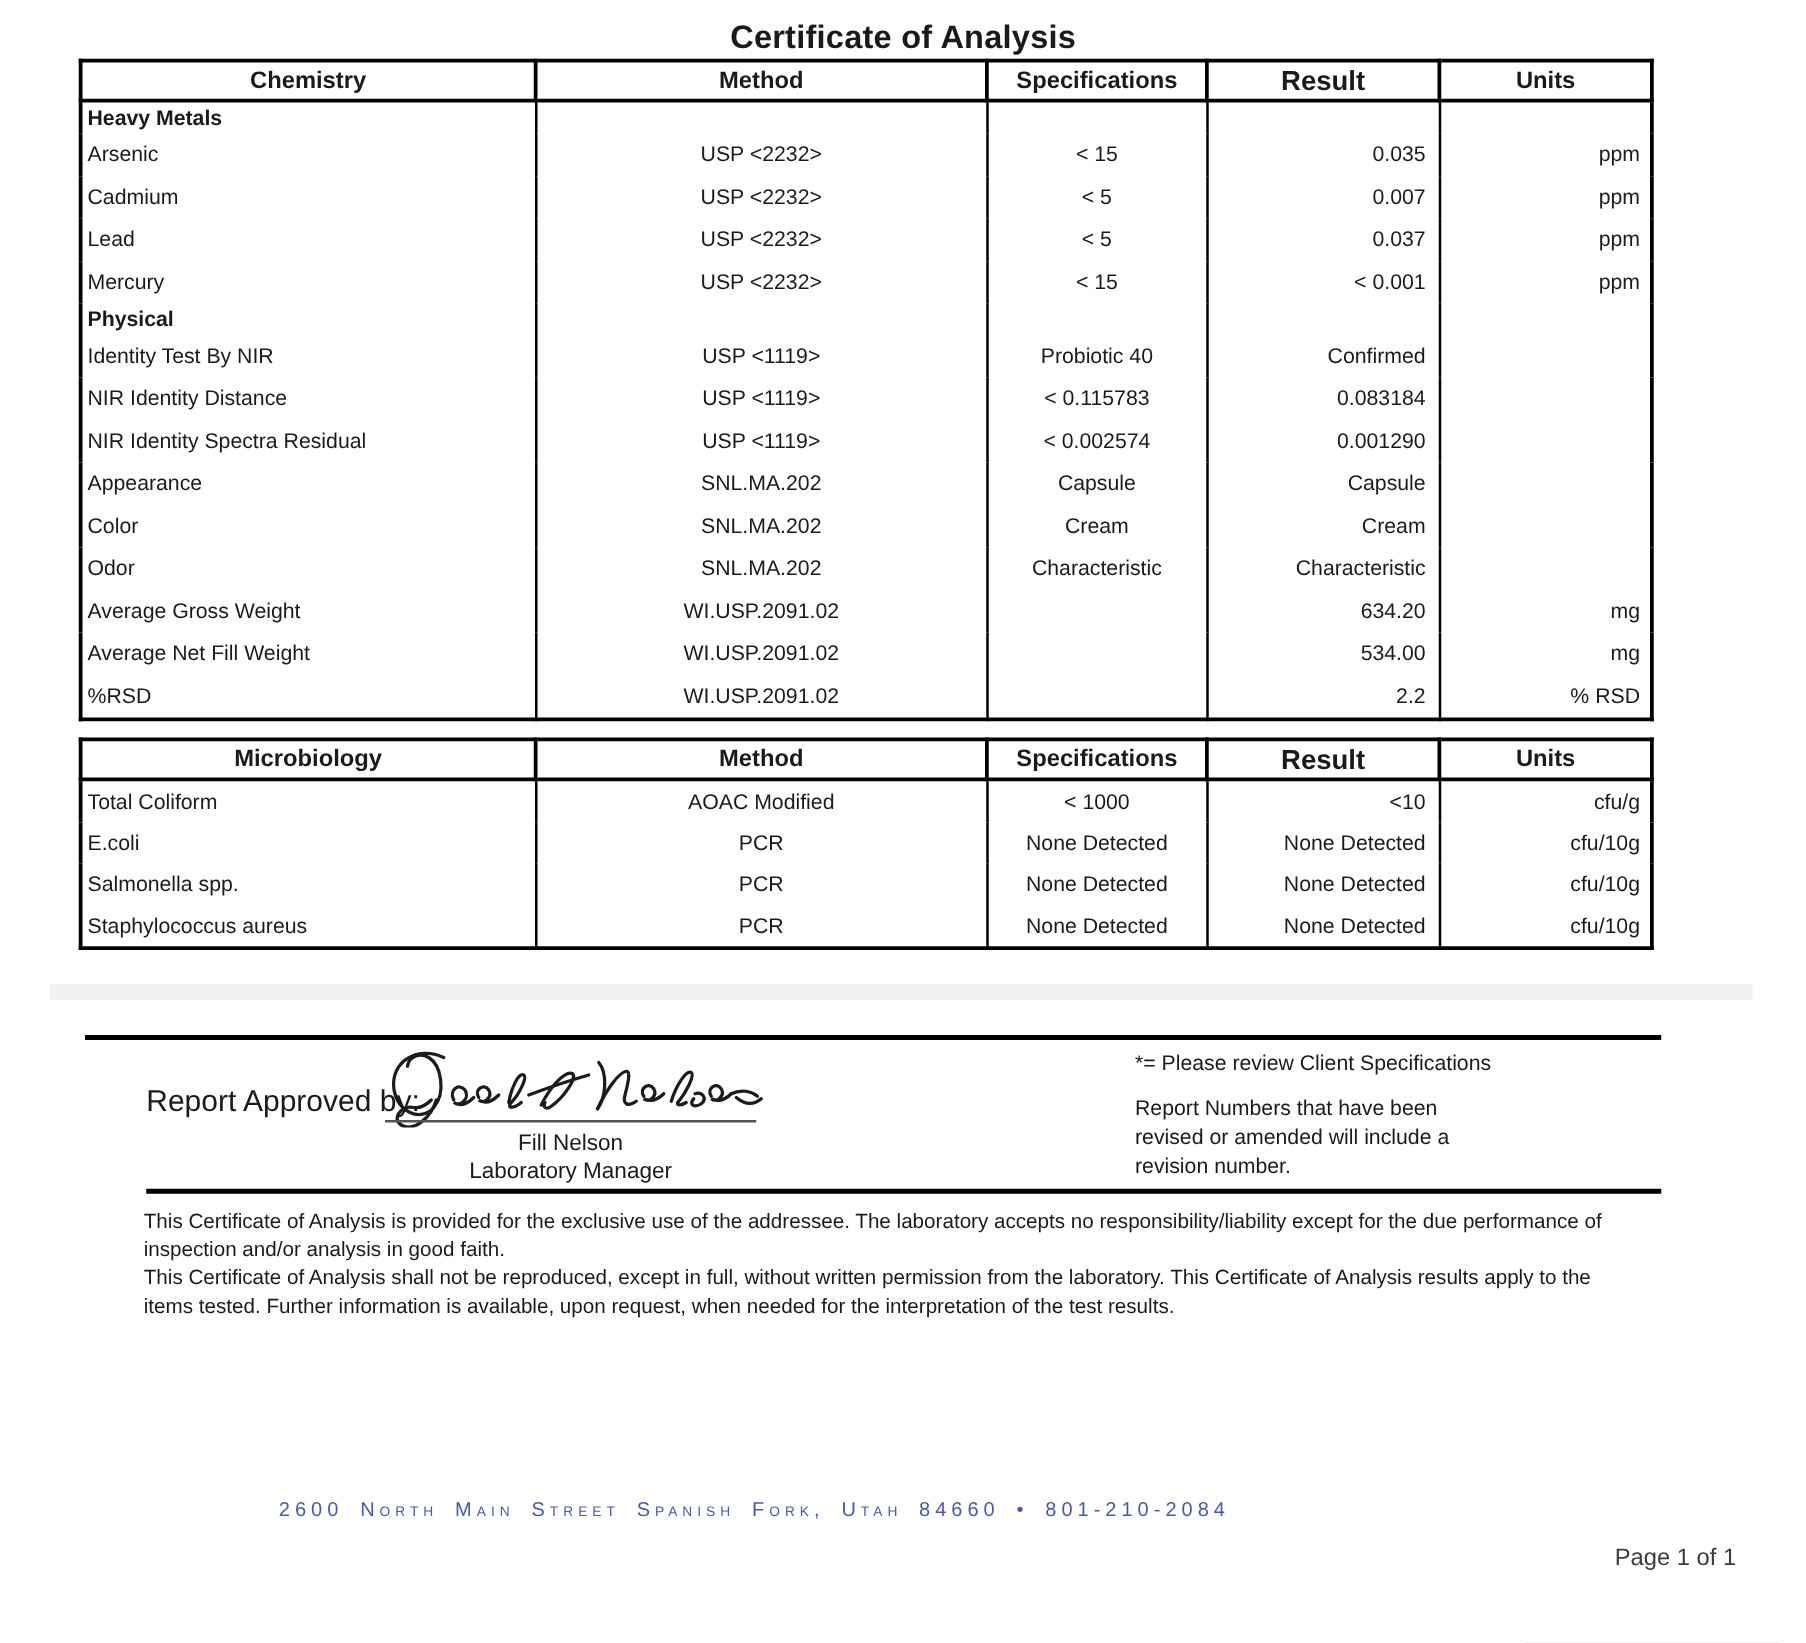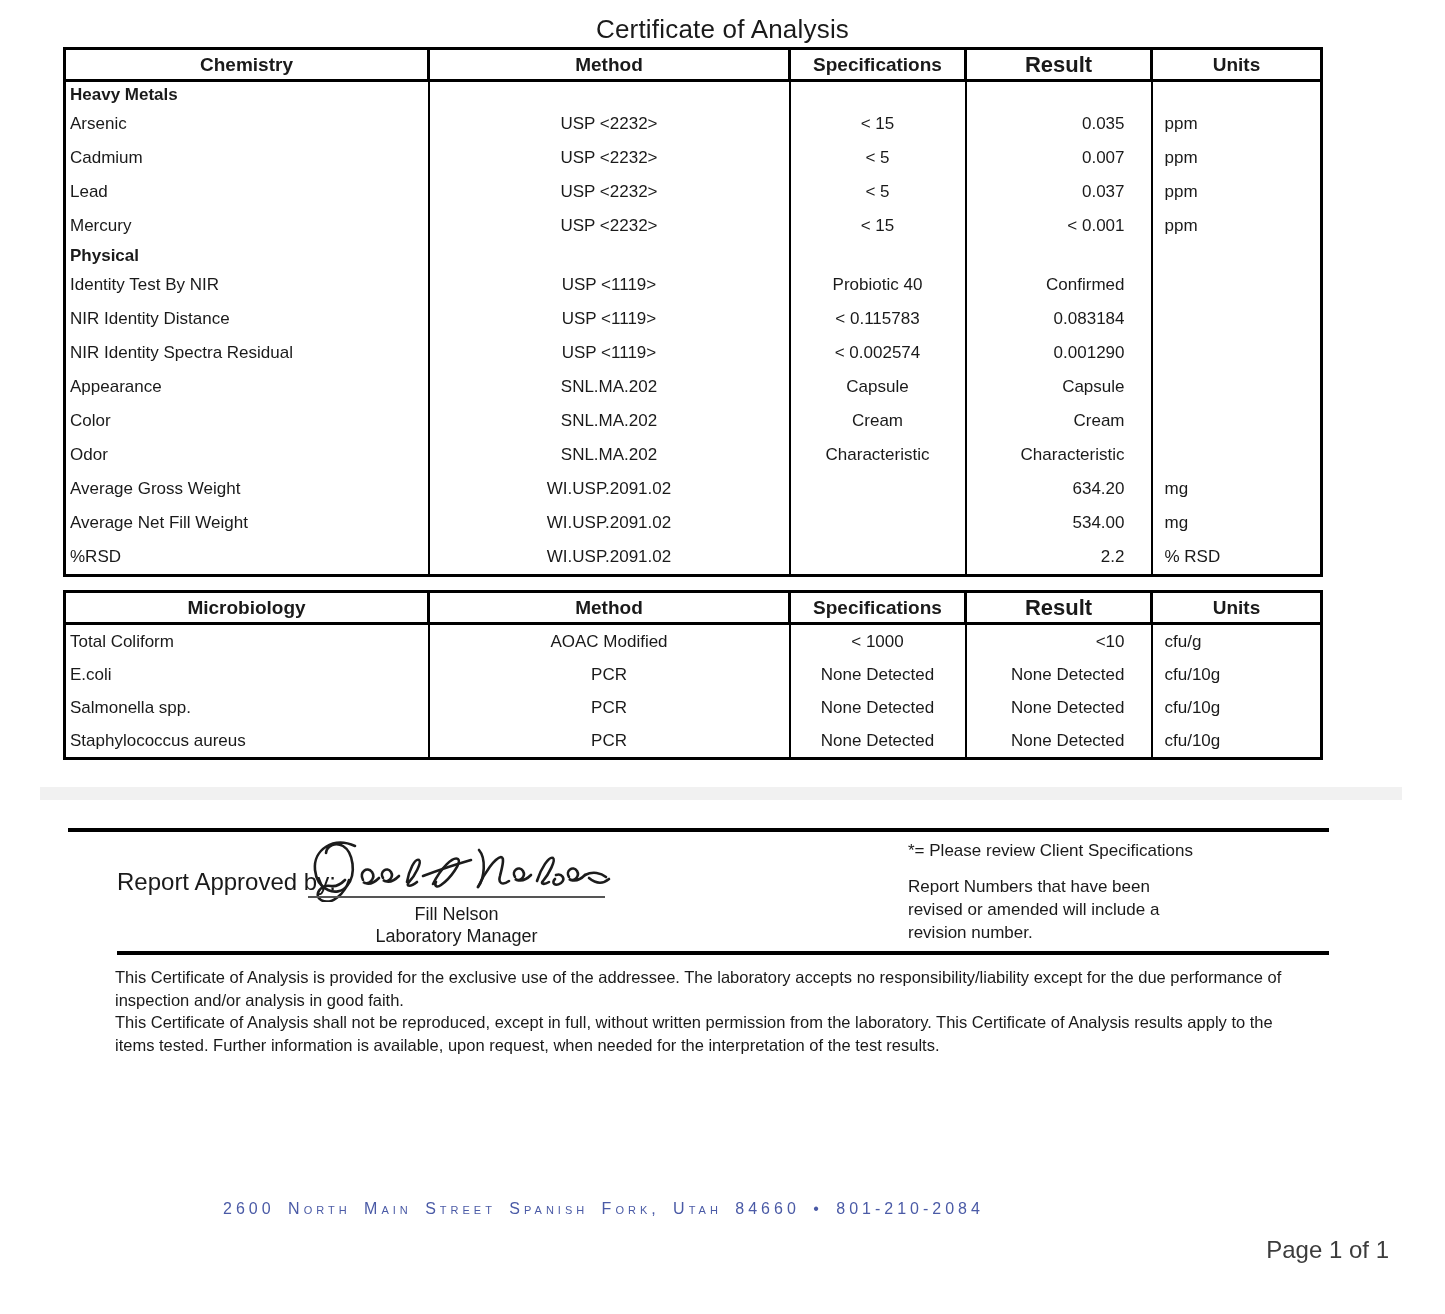--- a/index.html
+++ b/index.html
@@ -3,21 +3,21 @@
 <meta charset="utf-8">
 <style>
   html,body{margin:0;padding:0;background:#e9e9e9;}
   .page{
     position:relative; width:1445px; height:1314px; background:#ffffff;
     font-family:"Liberation Sans", sans-serif; color:#1a1a1a; overflow:hidden;
     margin:0 auto;
   }
   .title{
     position:absolute; top:14px; left:0; width:100%; text-align:center;
-    font-size:26px; font-weight:normal; letter-spacing:0.2px;
+    font-size:26px; font-weight:bold; letter-spacing:0.2px;
   }
   table.coa{
     position:absolute; left:63px; width:1257px;
     border-collapse:collapse; table-layout:fixed; background:#fff;
     border:3px solid #000;
   }
   .coa col.c1{width:364px;} .coa col.c2{width:361px;}
   .coa col.c3{width:176px;} .coa col.c4{width:186px;} .coa col.c5{width:170px;}
   .coa th{
     border:3px solid #000; font-size:19px; font-weight:bold;
@@ -27,43 +27,43 @@
   .coa td{
     border-left:2px solid #000; border-right:2px solid #000;
     font-size:17px; padding:0 8px; vertical-align:middle; overflow:hidden; white-space:nowrap;
   }
   .coa tr.data-row td{height:34px;}
   .coa-micro tr.data-row td{height:33px;}
   .coa tr.section-row td{height:25px;}
   .coa td.c-an{text-align:left; padding-left:4px;}
   .coa td.c-me{text-align:center;}
   .coa td.c-sp{text-align:center;}
-  .coa td.c-re{text-align:right; padding-right:26px;}
-  .coa td.c-un{text-align:left; padding-left:12px;}
+  .coa td.c-re{text-align:right; padding-right:10px;}
+  .coa td.c-un{text-align:right; padding-left:12px;}
   .coa td.section{font-weight:bold;}
   .gray-strip{position:absolute; left:40px; top:787px; width:1362px; height:13px; background:#f1f1f1;}
   .rule{position:absolute; height:4px; background:#000;}
   .rule-top{left:68px; top:828px; width:1261px;}
   .rule-bottom{left:117px; top:951px; width:1212px;}
   .approve-label{position:absolute; left:117px; top:868px; font-size:24px;}
   .sig-svg{position:absolute; left:302px; top:836px; width:312px; height:66px;}
   .sig-svg path{fill:none; stroke:#1c1c1c; stroke-width:2.6; stroke-linecap:round;}
   .sig-line{position:absolute; left:308px; top:896px; width:297px; height:2px; background:#555;}
   .signer-name{position:absolute; left:308px; top:904px; width:297px; text-align:center; font-size:18px;}
   .signer-title{position:absolute; left:308px; top:926px; width:297px; text-align:center; font-size:18px;}
   .note-asterisk{position:absolute; left:908px; top:841px; font-size:17px;text-align:center;}
   .note-revision{position:absolute; left:908px; top:875px; width:280px; font-size:17px; line-height:23px;}
   .disclaimer{position:absolute; left:115px; top:966px; width:1196px; font-size:16.5px; line-height:22.5px;}
   .disclaimer p{margin:0;}
   .footer-address{
     position:absolute; left:0; top:1200px; width:1207px; text-align:center;
     font-size:16px; letter-spacing:4px; word-spacing:5px;
     font-variant:small-caps; color:#4a5aa6;
   }
-  .page-label{position:absolute; right:56px; top:1236px; font-size:24px; color:#3c3c3c;}
+  .page-label{position:absolute; right:56px; top:1236px; font-size:19px; color:#3c3c3c;}
 </style>
 </head>
 <body>
 
 <div class="page">
 
   <div class="title">Certificate of Analysis</div>
 
   <table class="coa coa-chem" style="top:47px;">
     <colgroup>

